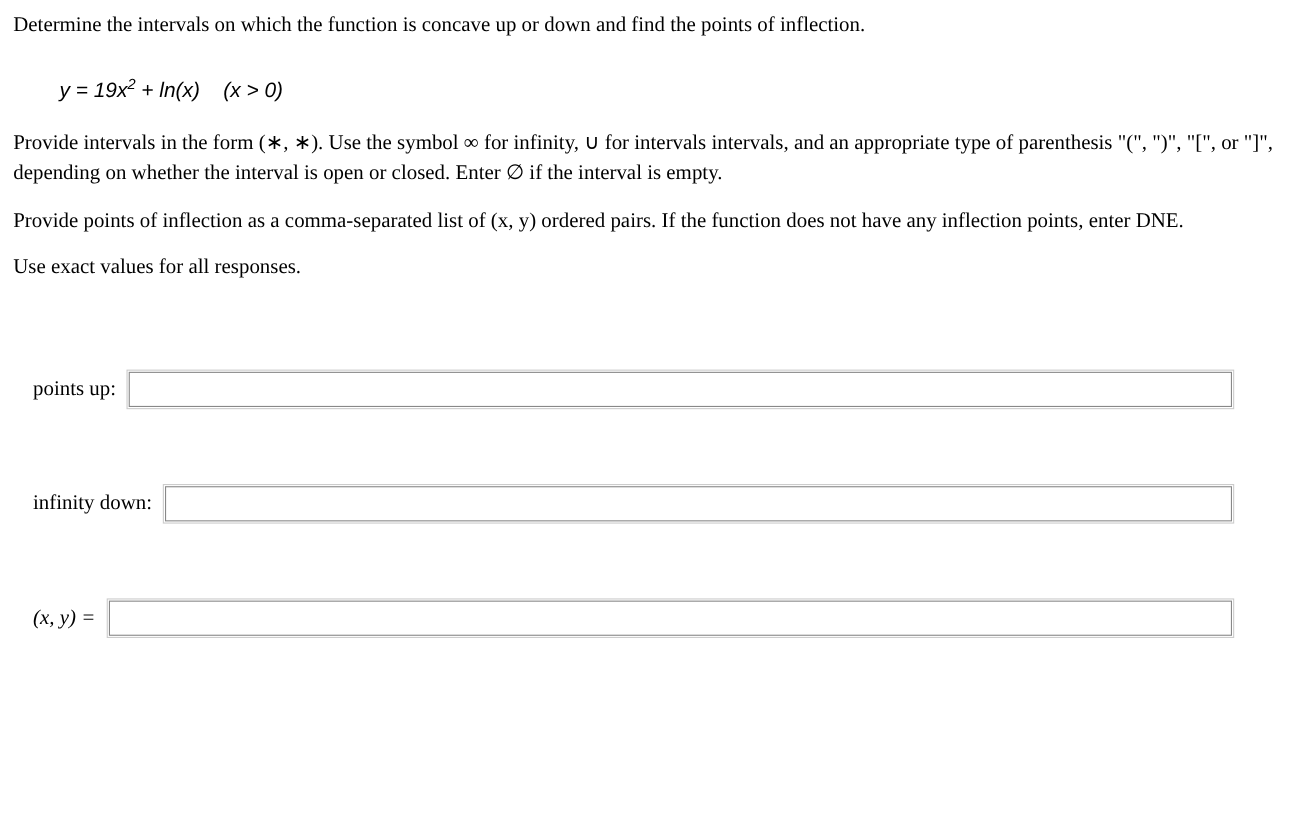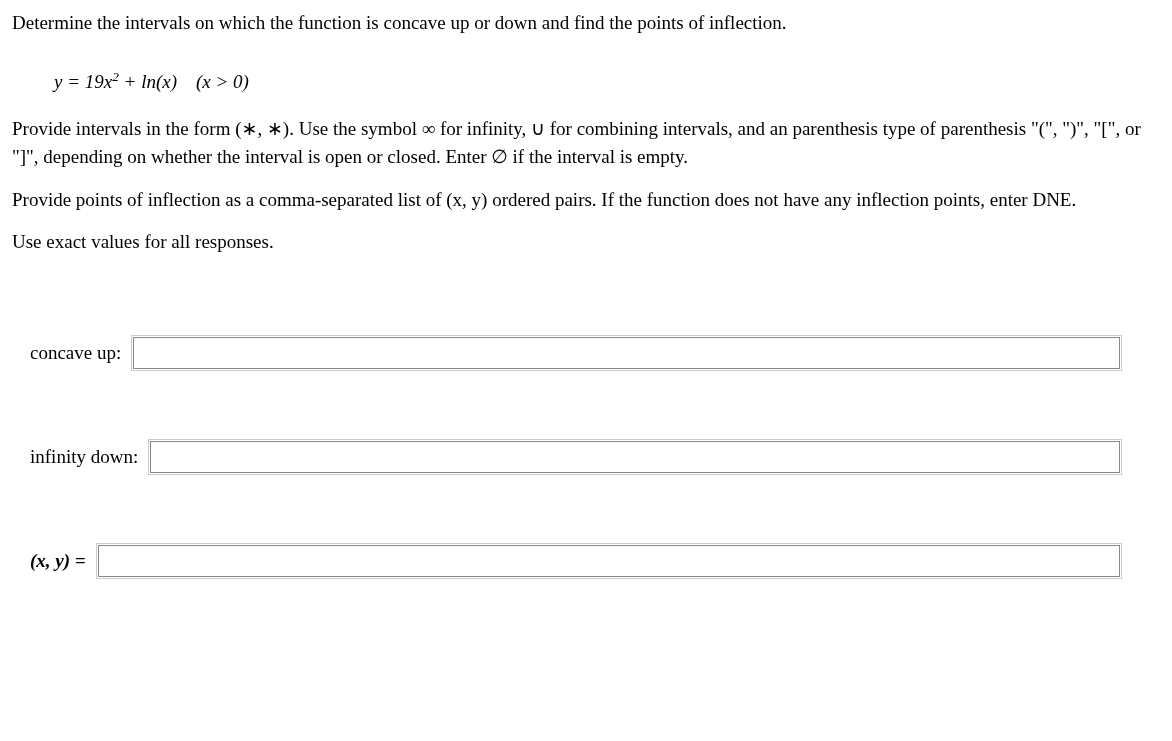--- a/index.html
+++ b/index.html
@@ -17,21 +17,21 @@
     }
     .question-text {
       margin-bottom: 32px;
       line-height: 1.4;
     }
     .equation-block {
       margin: 18px 0 22px 42px;
       font-style: italic;
     }
     .equation-block .math {
-      font-family: Liberation Serif, serif;
+      font-family: Liberation Sans, sans-serif;
     }
     .paragraph {
       margin-bottom: 14px;
       line-height: 1.5;
     }
     .input-row {
       display: flex;
       align-items: center;
       margin-top: 72px;
       gap: 12px;
@@ -39,21 +39,20 @@
     .input-row.first {
       margin-top: 80px;
     }
     .input-label {
       white-space: nowrap;
       padding-left: 18px;
     }
     .input-label.xy {
       padding-left: 18px;
       font-style: italic;
-      font-weight: bold;
     }
     .answer-input {
       flex: 1;
       height: 32px;
       border: 1px solid #888;
       outline: 1px solid #ccc;
       outline-offset: 1px;
       padding: 4px 6px;
       font-size: 16px;
       font-family: inherit;
@@ -66,28 +65,28 @@
   </style>
 </head>
 <body>
 
 <div class="question-text">Determine the intervals on which the function is concave up or down and find the points of inflection.</div>
 
 <div class="equation-block">
   <span class="math"><span>y = 19x</span><sup>2</sup><span> + ln(x)</span>&nbsp;&nbsp;&nbsp;&nbsp;<span>(x &gt; 0)</span></span>
 </div>
 
-<div class="paragraph">Provide intervals in the form (∗, ∗). Use the symbol ∞ for infinity, ∪ for combining intervals, and an parenthesis type of parenthesis "(", ")", "[", or "]", depending on whether the interval is open or closed. Enter ∅ if the interval is empty.</div>
+<div class="paragraph">Provide intervals in the form (∗, ∗). Use the symbol ∞ for infinity, ∪ for intervals intervals, and an appropriate type of parenthesis "(", ")", "[", or "]", depending on whether the interval is open or closed. Enter ∅ if the interval is empty.</div>
 
 <div class="paragraph">Provide points of inflection as a comma-separated list of (x, y) ordered pairs. If the function does not have any inflection points, enter DNE.</div>
 
 <div class="paragraph">Use exact values for all responses.</div>
 
 <div class="input-row first">
-  <span class="input-label">concave up:</span>
+  <span class="input-label">points up:</span>
   <input type="text" class="answer-input" value="" style="">
 </div>
 
 <div class="input-row">
   <span class="input-label">infinity down:</span>
   <input type="text" class="answer-input" value="" style="">
 </div>
 
 <div class="input-row">
   <span class="input-label xy">(x, y) =</span>

